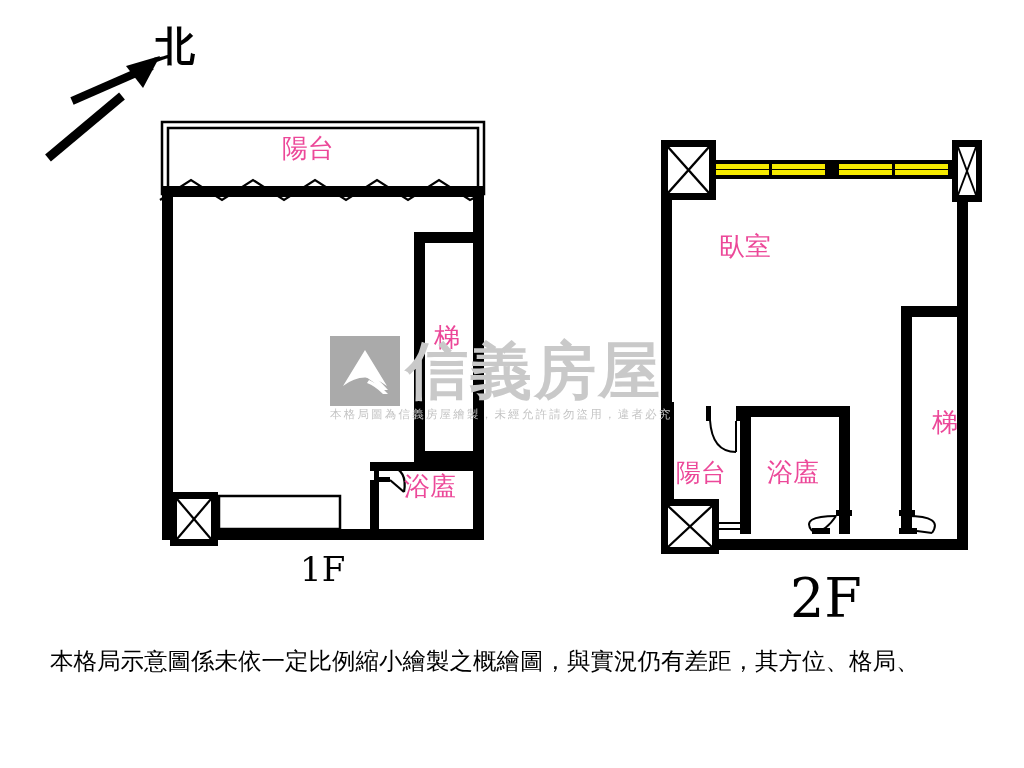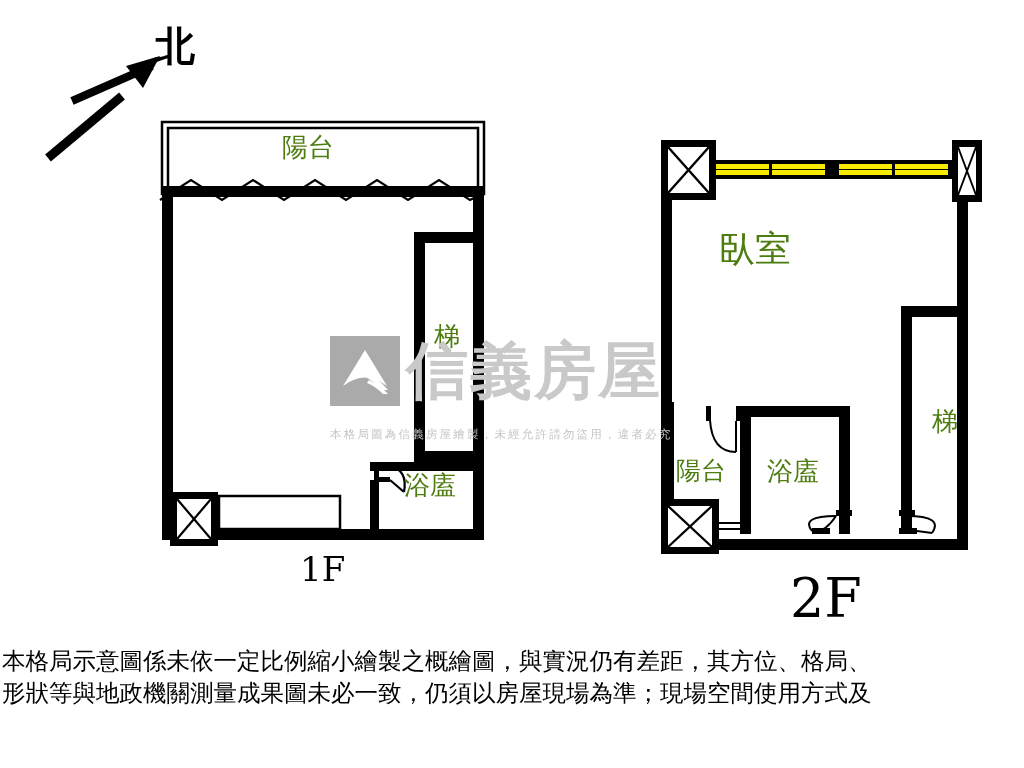--- a/index.html
+++ b/index.html
@@ -29,29 +29,29 @@
     top: 26px;
     font-size: 40px;
     line-height: 1;
     font-family: "DejaVu Sans", "Liberation Sans", sans-serif;
     color: #000;
     font-weight: 600;
   }
   
   .room-label {
     position: absolute;
-    font-family: Liberation Mono, monospace;
-    color: #4d7c0f;
+    font-family: Liberation Serif, serif;
+    color: #ec4899;
     white-space: nowrap;
     line-height: 1;
   }
   .rl-balcony-1f { left: 282px; top: 136px; font-size: 26px; }
   .rl-stair-1f   { left: 434px; top: 325px; font-size: 26px; }
   .rl-bath-1f    { left: 404px; top: 474px; font-size: 26px; }
-  .rl-bed-2f     { left: 719px; top: 234px; font-size: 36px; }
+  .rl-bed-2f     { left: 719px; top: 234px; font-size: 26px; }
   .rl-stair-2f   { left: 932px; top: 410px; font-size: 26px; }
   .rl-bath-2f    { left: 767px; top: 460px; font-size: 26px; }
   .rl-balcony-2f { left: 676px; top: 460px; font-size: 25px; }
   
   .floor-caption {
     position: absolute;
     font-family: "DejaVu Serif", "Liberation Serif", serif;
     color: #000;
     line-height: 1;
   }
@@ -84,40 +84,40 @@
   #wm-text {
     font-size: 62px;
     line-height: 68px;
     color: #c9c9c9;
     font-family: "DejaVu Sans", "Liberation Sans", sans-serif;
     margin-left: 6px;
     letter-spacing: 2px;
     white-space: nowrap;
   }
   #wm-sub {
-    margin-top: 20px;
+    margin-top: 0;
     font-size: 11.5px;
     color: #c4c4c4;
     letter-spacing: 2.2px;
     font-family: "DejaVu Sans", "Liberation Sans", sans-serif;
     white-space: nowrap;
   }
   
   #disclaimer {
     position: absolute;
     left: 2px;
     top: 645px;
     width: 1020px;
     font-family: "DejaVu Sans", "Liberation Sans", sans-serif;
     font-size: 23.5px;
     line-height: 32px;
     color: #000;
     letter-spacing: 0px;
   }
-  #disclaimer div { white-space: nowrap; }
+  #disclaimer div { white-space: nowrap; margin-left: 48px; }
 </style>
 </head>
 <body>
 
 <div id="page">
 
   <svg class="layer">
     <g stroke="#000" stroke-width="9" stroke-linecap="butt">
       <line x1="48" y1="158" x2="122" y2="96"></line>
     </g>
@@ -285,16 +285,15 @@
           <path d="M39 44 Q50 49 58 58 L53 58 Q45 50 37 47 Z" fill="#ffffff"></path>
         </svg>
       </div>
       <div id="wm-text">信義房屋</div>
     </div>
     <div id="wm-sub">本格局圖為信義房屋繪製，未經允許請勿盜用，違者必究</div>
   </div>
 
   <div id="disclaimer">
     <div>本格局示意圖係未依一定比例縮小繪製之概繪圖，與實況仍有差距，其方位、格局、</div>
-    <div>形狀等與地政機關測量成果圖未必一致，仍須以房屋現場為準；現場空間使用方式及</div>
   </div>
 
 </div>
 
 </body></html>

